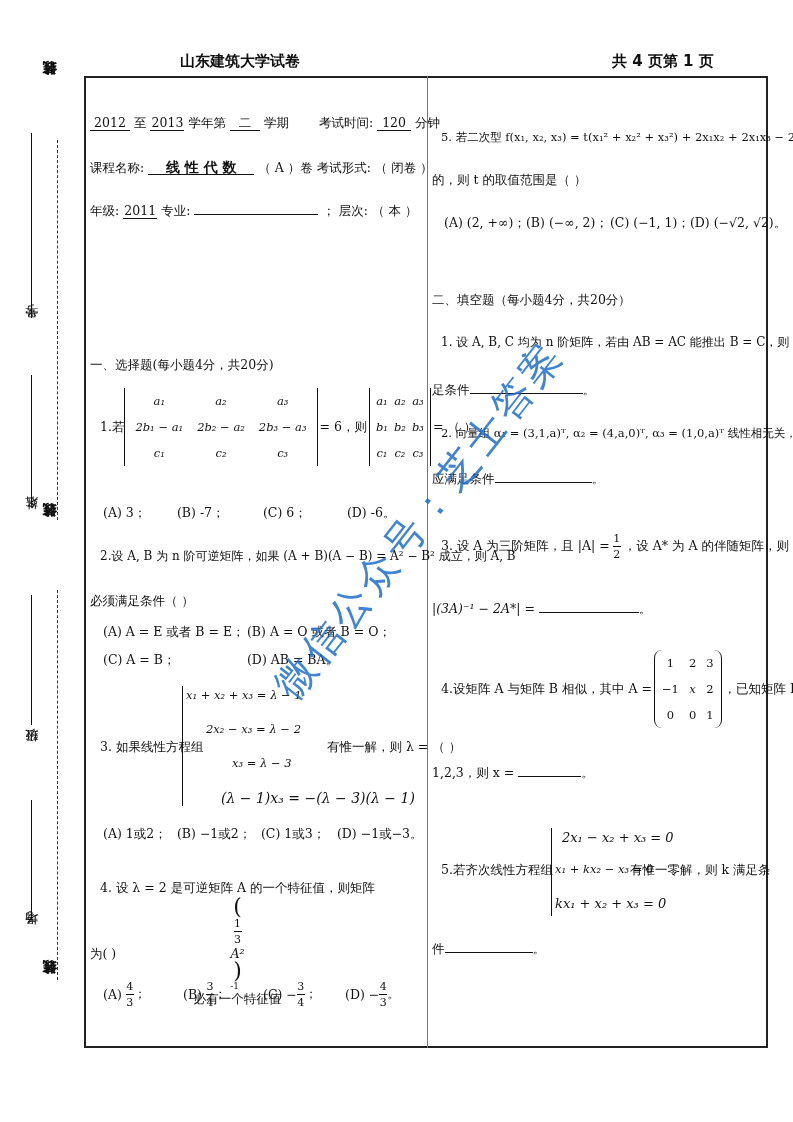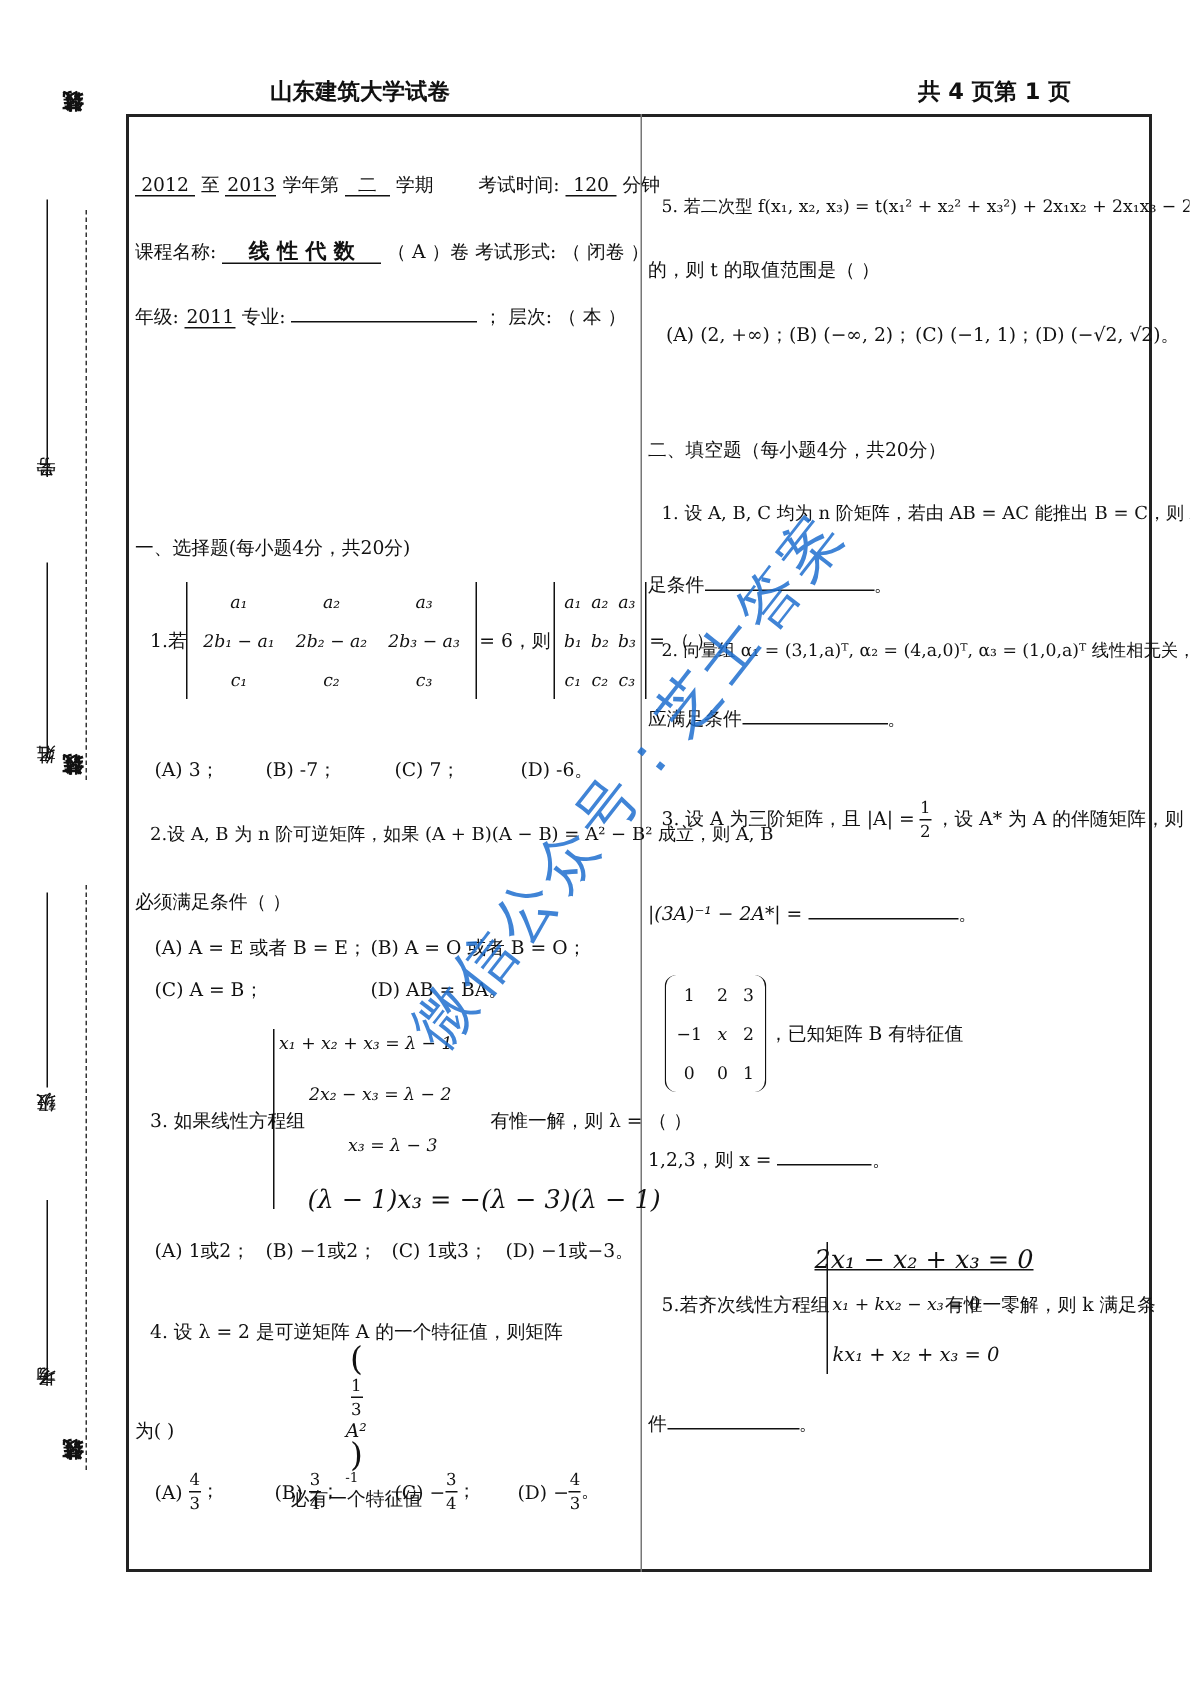--- a/index.html
+++ b/index.html
@@ -134,41 +134,41 @@
             <td style="padding:6px 3px;">c₃</td>
           </tr>
     </tbody>
       </table>
   </span>
   <span style="margin-left:2px;">= （     ）</span>
 </div>
 <div class="abs line" style="left:103px; top:505px;">
   <span style="display:inline-block; width:70px;">(A) 3；</span>
   <span style="display:inline-block; width:82px;">(B) -7；</span>
-  <span style="display:inline-block; width:80px;">(C) 7；</span>
+  <span style="display:inline-block; width:80px;">(C) 6；</span>
   <span>(D) -6。</span>
 </div>
 
 <div class="abs line" style="left:100px; top:548px; font-size:12px;">2.设 A, B 为 n 阶可逆矩阵，如果 (A + B)(A − B) = A² − B² 成立，则 A, B</div>
 <div class="abs line" style="left:90px; top:593px;">必须满足条件（    ）</div>
 <div class="abs line" style="left:103px; top:624px;">
   <span style="display:inline-block; width:140px;">(A) A = E 或者 B = E；</span>
   <span>(B) A = O 或者 B = O；</span>
 </div>
 <div class="abs line" style="left:103px; top:652px;">
   <span style="display:inline-block; width:140px;">(C) A = B；</span>
   <span>(D) AB = BA。</span>
 </div>
 
 <div class="abs line" style="left:100px; top:739px;">3. 如果线性方程组</div>
 <div class="brace" style="left:182px; top:686px; height:120px;"></div>
 <div class="abs line it" style="left:186px; top:688px; font-size:11.5px;">x₁ +  x₂ + x₃ = λ − 1</div>
 <div class="abs line it" style="left:206px; top:722px; font-size:11.5px;">2x₂ − x₃ = λ − 2</div>
 <div class="abs line it" style="left:232px; top:756px; font-size:11.5px;">x₃ = λ − 3</div>
-<div class="abs line it" style="left:205px; top:790px; font-size:17px;">(λ − 1)x₃ = −(λ − 3)(λ − 1)</div>
+<div class="abs line it" style="left:221px; top:790px; font-size:14px;">(λ − 1)x₃ = −(λ − 3)(λ − 1)</div>
 <div class="abs line" style="left:327px; top:739px;">有惟一解，则 λ = （  ）</div>
 <div class="abs line" style="left:103px; top:826px;">
   <span style="display:inline-block; width:70px;">(A) 1或2；</span>
   <span style="display:inline-block; width:80px;">(B) −1或2；</span>
   <span style="display:inline-block; width:72px;">(C) 1或3；</span>
   <span>(D) −1或−3。</span>
 </div>
 
 <div class="abs line" style="left:100px; top:880px; display:flex; align-items:center;flex-direction:column;">
   <span>4. 设 λ = 2 是可逆矩阵 A 的一个特征值，则矩阵</span>
@@ -251,20 +251,21 @@
       <span class="bar"></span>
       <span>2</span>
     </span>
   <span>，设 A* 为 A 的伴随矩阵，则</span>
 </div>
 <div class="abs line" style="left:432px; top:600px;">
   <span class="it">|(3A)⁻¹ − 2A*| =</span> <span class="blank" style="width:100px;"></span><span>。</span>
 </div>
 
 <div class="abs line" style="left:441px; top:650px; display:flex; align-items:center;">
+  <span>4.设矩阵 A 与矩阵 B 相似，其中 A =</span>
   <span style="display:inline-block; border-left:1.3px solid #111; border-right:1.3px solid #111; border-radius:8px; padding:0 2px; margin:0 2px;">
     <table style="border-collapse:collapse; font-size:11.5px;">
       <tbody>
           <tr>
             <td style="padding:6px 5px; text-align:center;">1</td>
             <td style="padding:6px 5px; text-align:center;">2</td>
             <td style="padding:6px 5px; text-align:center;">3</td>
           </tr>
       <tr>
             <td style="padding:6px 5px; text-align:center;">−1</td>
@@ -280,21 +281,21 @@
       </table>
   </span>
   <span>，已知矩阵 B 有特征值</span>
 </div>
 <div class="abs line" style="left:432px; top:764px;">
   <span>1,2,3，则 x =</span> <span class="blank" style="width:63px;"></span><span>。</span>
 </div>
 
 <div class="abs line" style="left:441px; top:862px;">5.若齐次线性方程组</div>
 <div class="brace" style="left:551px; top:828px; height:88px;"></div>
-<div class="abs line it" style="left:543px; top:830px; font-size:17px;text-decoration:underline;">2x₁ − x₂ + x₃ = 0</div>
+<div class="abs line it" style="left:562px; top:830px; font-size:13px;">2x₁ − x₂ + x₃ = 0</div>
 <div class="abs line it" style="left:555px; top:862px; font-size:11.5px;">x₁ + kx₂ − x₃ = 0</div>
 <div class="abs line it" style="left:555px; top:896px; font-size:13px;">kx₁ + x₂ + x₃ = 0</div>
 <div class="abs line" style="left:630px; top:862px;">有惟一零解，则 k 满足条</div>
 <div class="abs line" style="left:432px; top:940px;">
   <span>件</span><span class="blank" style="width:88px;"></span><span>。</span>
 </div>
 
 <div class="watermark" style="left:262px; top:676px;">微信公众号：芝士答案</div>
 
 </body></html>

